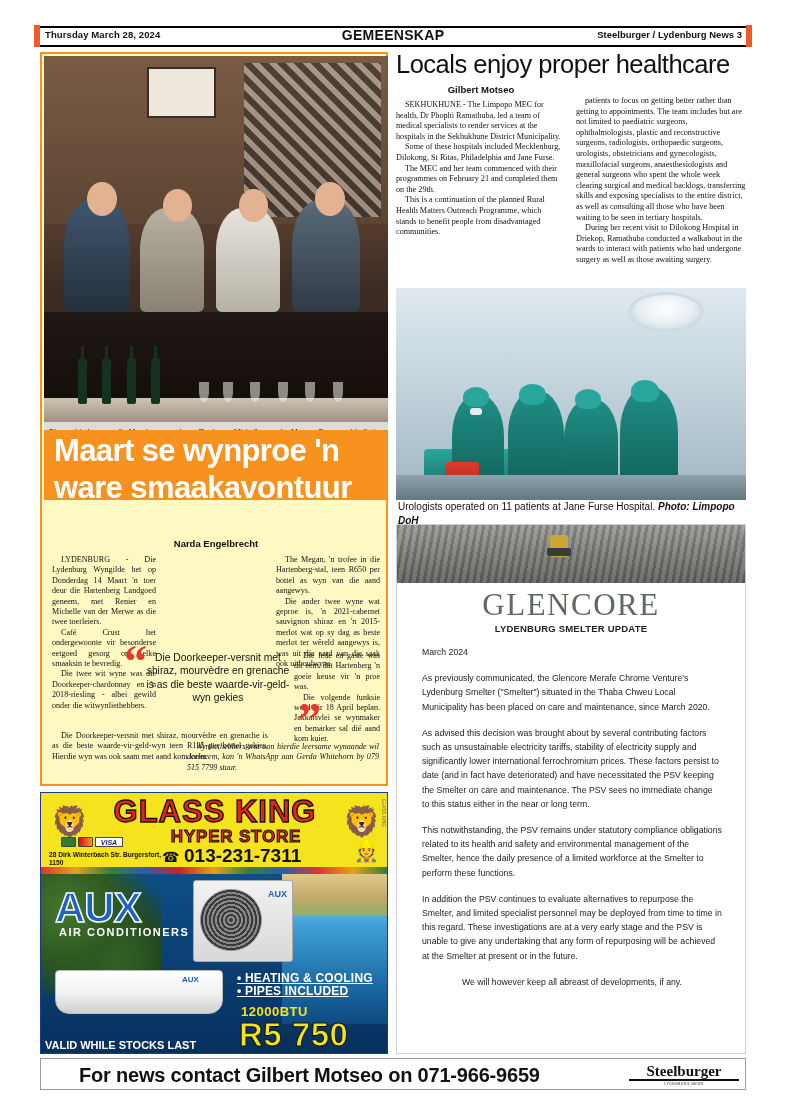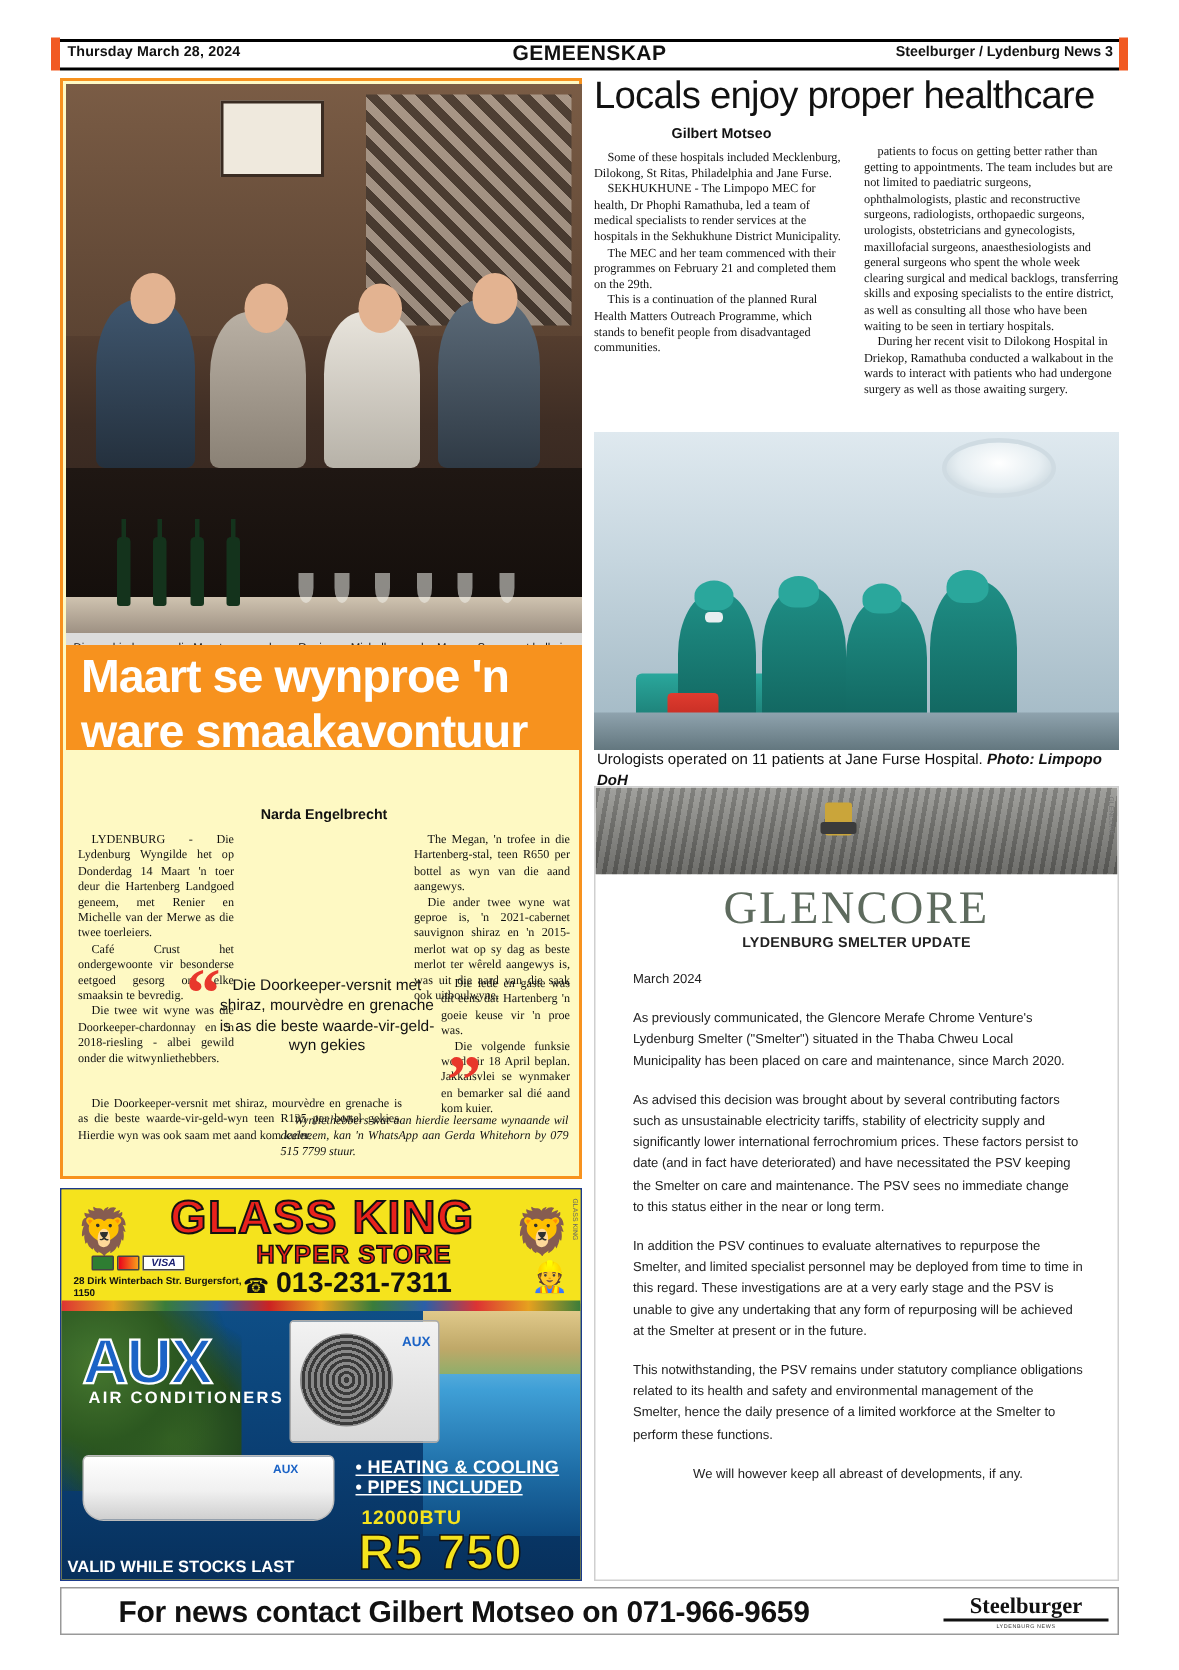--- a/index.html
+++ b/index.html
@@ -351,22 +351,22 @@
       <div class="gk-price">R5 750</div>
       <div class="gk-valid">VALID WHILE STOCKS LAST</div>
     </div>
     <div class="gk-sidecode">GLASS KING</div>
   </div>
 
   <div class="hc-head">Locals enjoy proper healthcare</div>
   <div class="hc-byline">Gilbert Motseo</div>
 
   <div class="hc-col hc-c1">
+    <p>SEKHUKHUNE - The Limpopo MEC for health, Dr Phophi Ramathuba, led a team of medical specialists to render services at the hospitals in the Sekhukhune District Municipality.</p>
     <p>Some of these hospitals included Mecklenburg, Dilokong, St Ritas, Philadelphia and Jane Furse.</p>
-    <p>SEKHUKHUNE - The Limpopo MEC for health, Dr Phophi Ramathuba, led a team of medical specialists to render services at the hospitals in the Sekhukhune District Municipality.</p>
     <p>The MEC and her team commenced with their programmes on February 21 and completed them on the 29th.</p>
     <p>This is a continuation of the planned Rural Health Matters Outreach Programme, which stands to benefit people from disadvantaged communities.</p>
   </div>
   <div class="hc-col hc-c2">
     <p>patients to focus on getting better rather than getting to appointments. The team includes but are not limited to paediatric surgeons, ophthalmologists, plastic and reconstructive surgeons, radiologists, orthopaedic surgeons, urologists, obstetricians and gynecologists, maxillofacial surgeons, anaesthesiologists and general surgeons who spent the whole week clearing surgical and medical backlogs, transferring skills and exposing specialists to the entire district, as well as consulting all those who have been waiting to be seen in tertiary hospitals.</p>
     <p>During her recent visit to Dilokong Hospital in Driekop, Ramathuba conducted a walkabout in the wards to interact with patients who had undergone surgery as well as those awaiting surgery.</p>
   </div>
 
   <div class="uro-photo">
     <div class="ph urophoto-bg">
@@ -396,22 +396,22 @@
         <div class="gp-rock"></div>
         <div class="gp-truck"></div>
       </div>
     </div>
     <div class="gc-logo">GLENCORE</div>
     <div class="gc-sub">LYDENBURG SMELTER UPDATE</div>
     <div class="gc-body">
       <p>March 2024</p>
       <p>As previously communicated, the Glencore Merafe Chrome Venture's Lydenburg Smelter ("Smelter") situated in the Thaba Chweu Local Municipality has been placed on care and maintenance, since March 2020.</p>
       <p>As advised this decision was brought about by several contributing factors such as unsustainable electricity tariffs, stability of electricity supply and significantly lower international ferrochromium prices.   These factors persist to date (and in fact have deteriorated) and have necessitated the PSV keeping the Smelter on care and maintenance.  The PSV sees no immediate change to this status either in the near or long term.</p>
+      <p>This notwithstanding, the PSV remains under statutory compliance obligations related to its health and safety and environmental management of the Smelter, hence the daily presence of a limited workforce at the Smelter to perform these functions.</p>
       <p>In addition the PSV continues to evaluate alternatives to repurpose the Smelter, and limited specialist personnel may be deployed from time to time in this regard.  These investigations are at a very early stage and the PSV is unable to give any undertaking that any form of repurposing will be achieved at the Smelter at present or in the future.</p>
-      <p>This notwithstanding, the PSV remains under statutory compliance obligations related to its health and safety and environmental management of the Smelter, hence the daily presence of a limited workforce at the Smelter to perform these functions.</p>
       <p class="center">We will however keep all abreast of developments, if any.</p>
     </div>
     <div class="gc-sidecode">GLENCORE</div>
   </div>
 
   <div class="footer">
     <div class="footer-text">For news contact  Gilbert Motseo on 071-966-9659</div>
     <div class="footer-logo">
       <div class="fl-main">Steelburger</div>
       <div class="fl-rule"></div>

